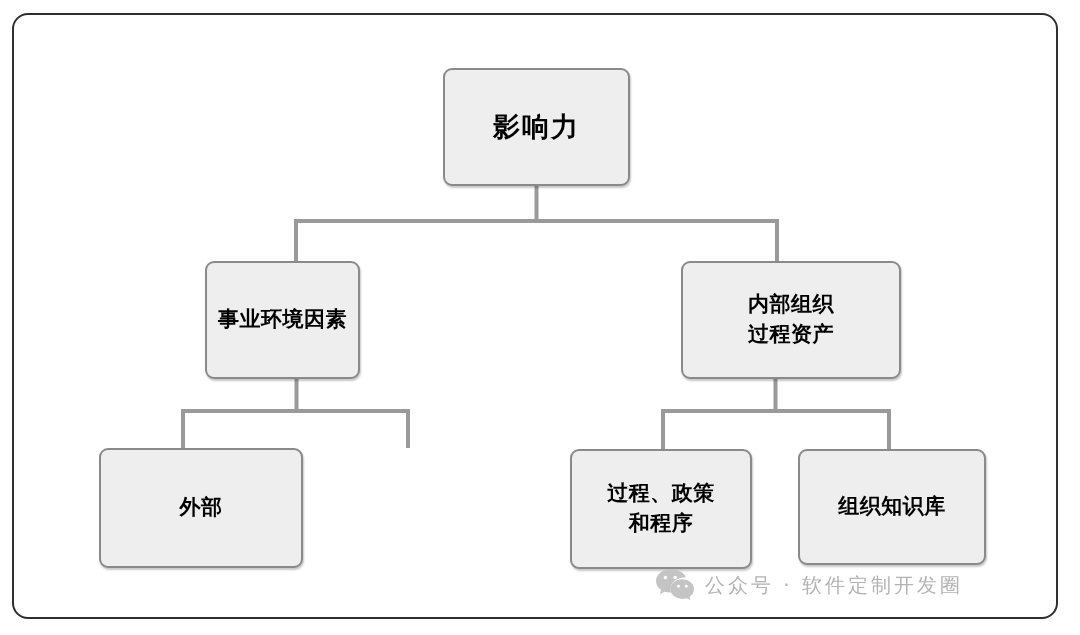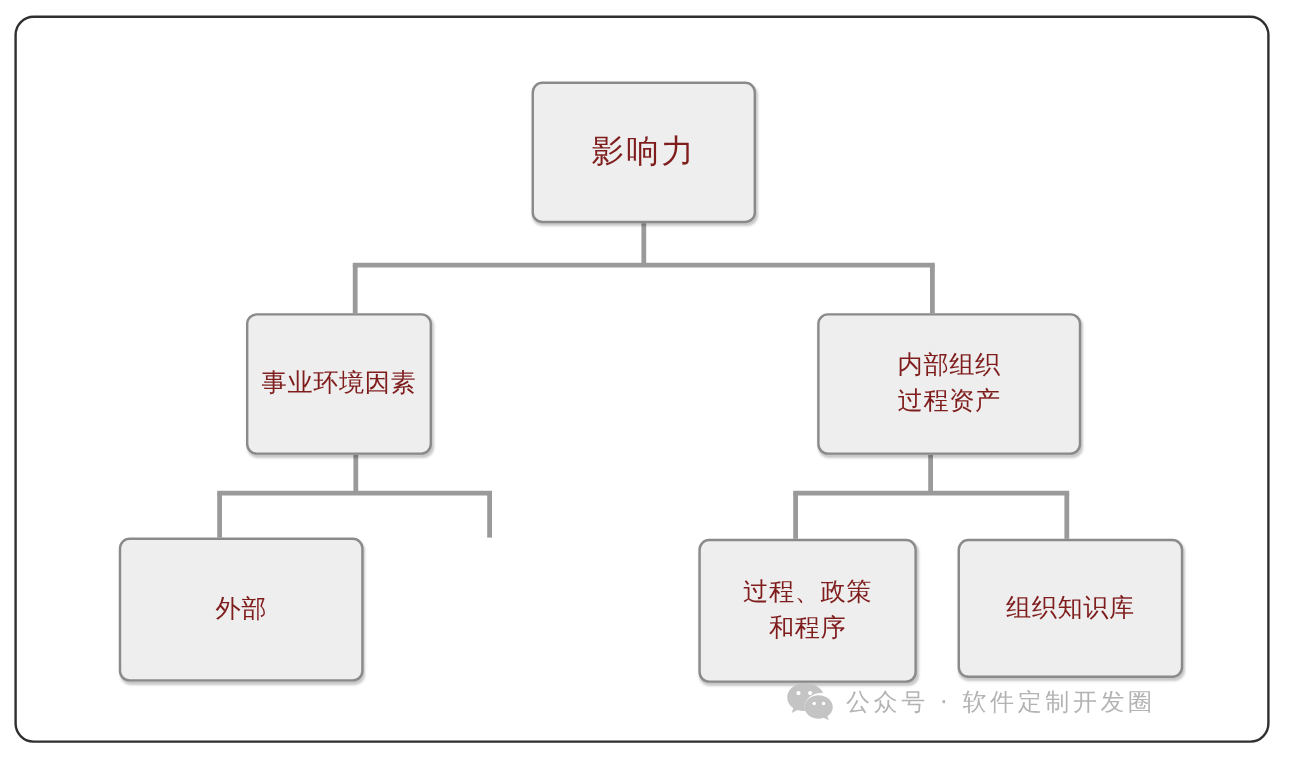--- a/index.html
+++ b/index.html
@@ -49,38 +49,38 @@
     background: #eeeeee;
     border: 2px solid #8a8a8a;
     border-radius: 9px;
     box-shadow: 1px 2px 2px rgba(0,0,0,0.22);
     display: flex;
     align-items: center;
     justify-content: center;
     text-align: center;
   }
   .node .label {
-    color: #7f1d1d;
-    font-weight: normal;
+    color: #000000;
+    font-weight: bold;
     line-height: 1.42;
     letter-spacing: 0.5px;
     white-space: pre-line;
   }
 
   .node.root       { left: 443px; top: 68px;  width: 187px; height: 118px; }
   .node.root .label{ font-size: 27px; letter-spacing: 2px; }
 
   .node.l2-left    { left: 205px; top: 261px; width: 155px; height: 118px; }
   .node.l2-right   { left: 681px; top: 261px; width: 220px; height: 118px; }
   .node.l2-left .label,
   .node.l2-right .label { font-size: 21px; }
 
   .node.l3-a       { left: 99px;  top: 448px; width: 204px; height: 120px; }
   .node.l3-b       { left: 315px; top: 448px; width: 185px; height: 120px; }
-  .node.l3-c       { left: 582px; top: 449px; width: 182px; height: 120px; }
+  .node.l3-c       { left: 570px; top: 449px; width: 182px; height: 120px; }
   .node.l3-d       { left: 798px; top: 449px; width: 188px; height: 116px; }
   .node.l3-a .label,
   .node.l3-b .label,
   .node.l3-c .label,
   .node.l3-d .label { font-size: 21px; }
 
   
   #watermark {
     position: absolute;
     left: 655px;

